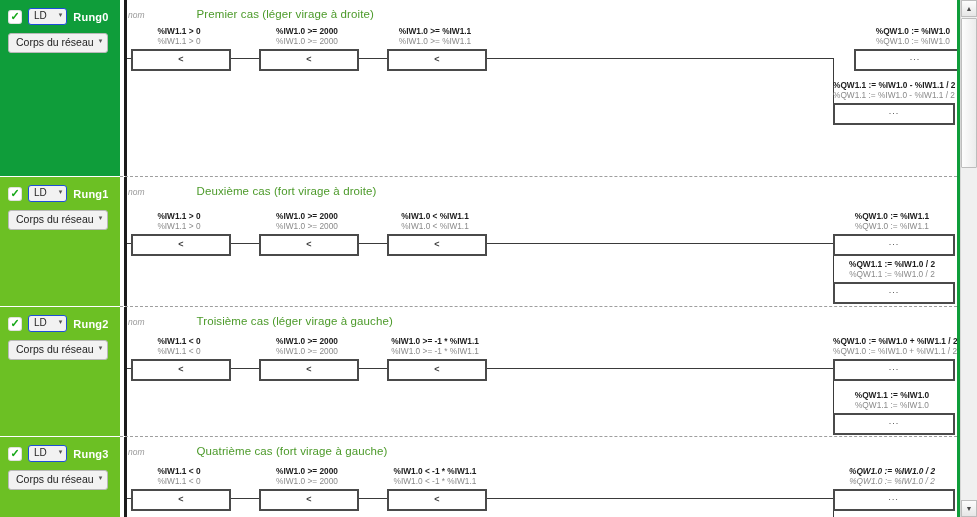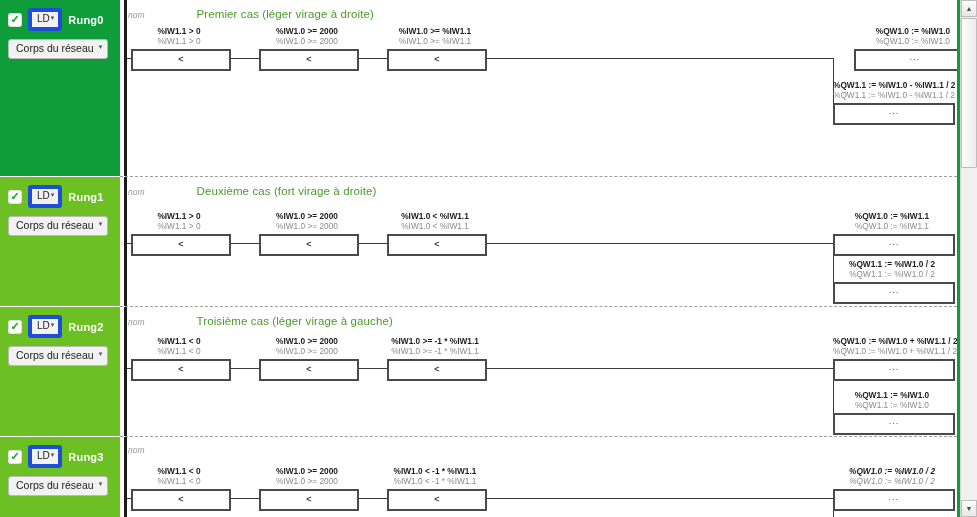--- a/index.html
+++ b/index.html
@@ -22,23 +22,23 @@
     display:flex;align-items:center;gap:6px;
     padding:8px 0 0 8px;
   }
   .chk{
     width:14px;height:14px;border-radius:3px;background:#ffffff;
     display:flex;align-items:center;justify-content:center;
     font-size:11px;line-height:1;color:#17a81a;font-weight:bold;
     box-shadow:0 0 0 1px rgba(0,0,0,.12) inset;
   }
   .ld-btn{
-    background:#f2f2f2;border:4px solid #1d4ed8;border-radius:3px;
+    background:#f2f2f2;border:1px solid #1d4ed8;border-radius:3px;
     font-size:10px;color:#222;padding:1px 4px 2px 5px;
-    display:flex;align-items:center;gap:1px;line-height:1.2;
+    display:flex;align-items:center;gap:12px;line-height:1.2;
   }
   .caret{font-size:7px;color:#555;transform:translateY(-1px);}
   .rung-name{
     font-size:11px;font-weight:bold;color:#ffffff;letter-spacing:.2px;
   }
   .body-btn{
     margin:8px 0 0 8px;display:inline-flex;align-items:center;gap:5px;
     background:#f2f2f2;border:1px solid #b9b9b9;border-radius:3px;
     font-size:10.5px;color:#222;padding:2px 5px 3px 7px;line-height:1.25;
   }
@@ -342,20 +342,21 @@
       <div class="body-btn">
         <span>Corps du réseau</span>
         <span class="caret">▾</span>
       </div>
     </div>
 
     <div class="rung-canvas">
       <div class="rail"></div>
       <div class="title-row">
         <span class="nom">nom</span>
+        <span class="rung-title">Quatrième cas (fort virage à gauche)</span>
       </div>
 
       <div class="wire h dark" style="left:7px;top:61px;width:706px;"></div>
       <div class="wire v dark" style="left:713px;top:61px;height:19px;"></div>
 
       <div class="blk" style="left:11px;top:52px;width:96px;height:18px;">
         <div class="lbl-b">%IW1.1 &lt; 0</div>
         <div class="lbl-s">%IW1.1 &lt; 0</div>
         <div class="boxel">
             <span class="glyph">&lt;</span>

